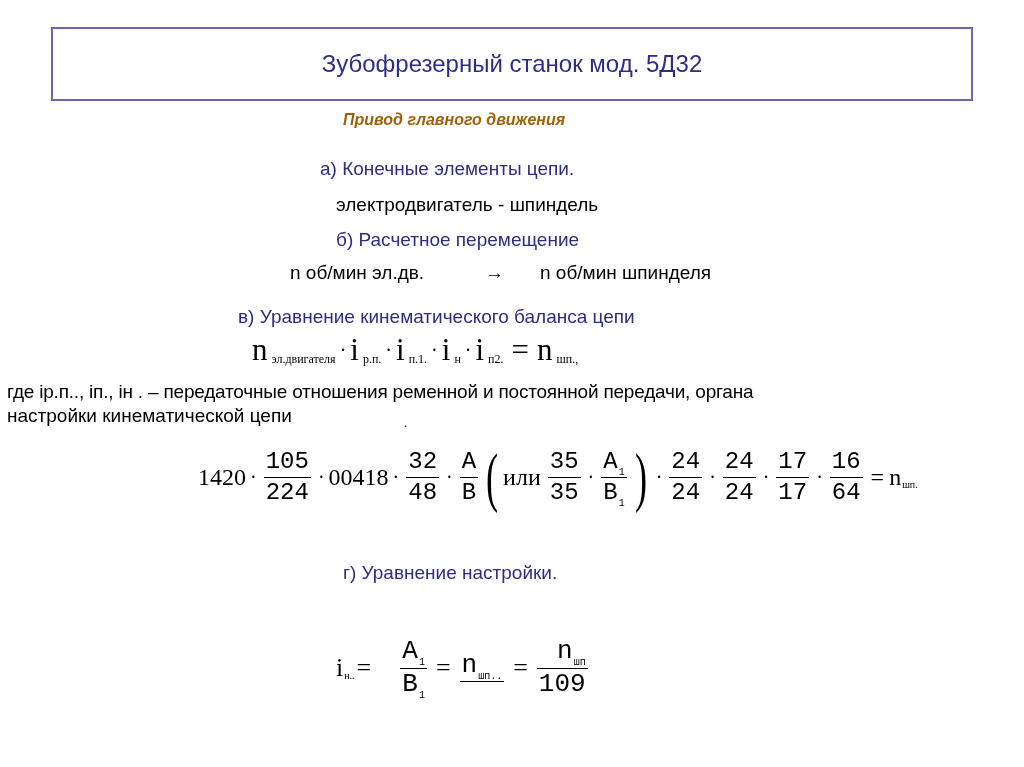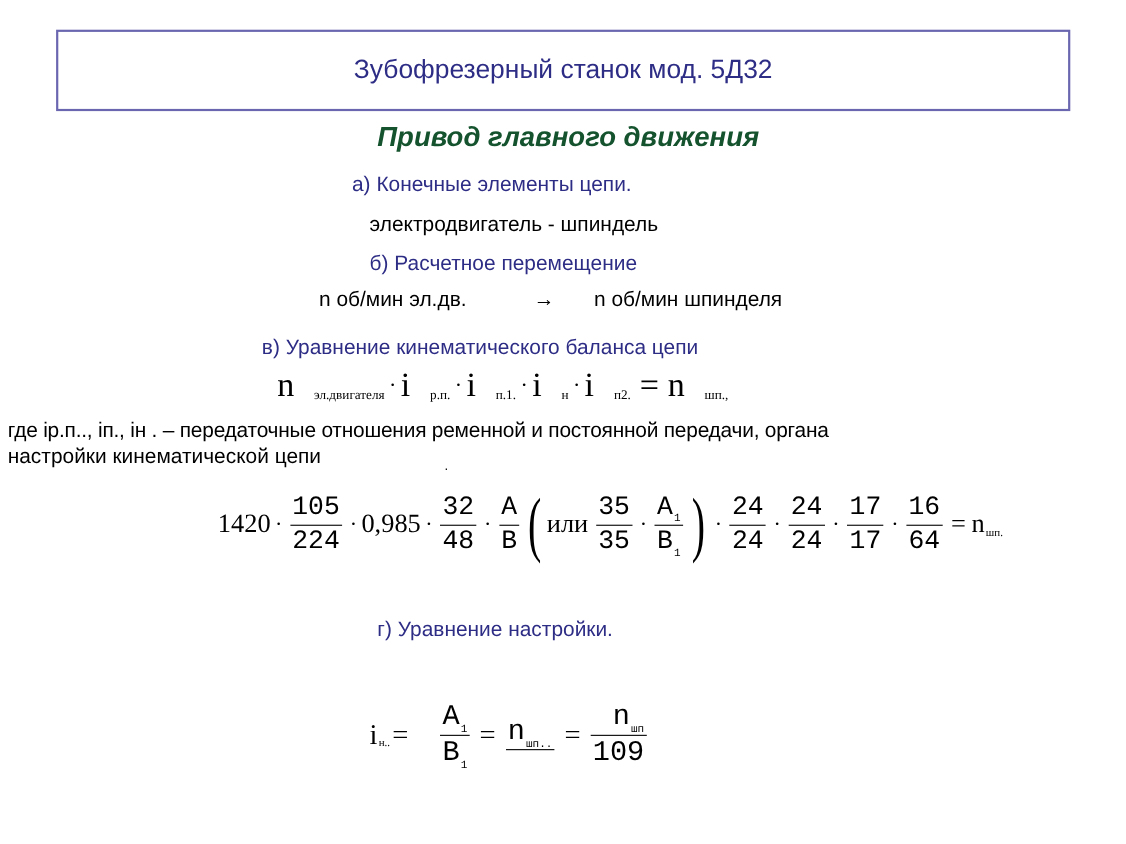--- a/index.html
+++ b/index.html
@@ -7,27 +7,27 @@
     width: 1024px; height: 767px; background: #ffffff; position: relative; overflow: hidden;
     font-family: "Liberation Sans", sans-serif; color: #000;
   }
   .abs { position: absolute; white-space: nowrap; }
   .title-box {
     position: absolute; left: 51px; top: 27px; width: 922px; height: 74px;
     border: 2px solid #6a66b0; box-sizing: border-box;
     display: flex; align-items: center; justify-content: center;
   }
   .title-text { font-size: 24px; color: #2e2d86; letter-spacing: 0px; }
-  .subtitle { font-size: 25px; font-weight: bold; font-style: italic; color: #14532d; }
+  .subtitle { font-size: 16px; font-weight: bold; font-style: italic; color: #a16207; }
   .blue { color: #2e2d86; font-size: 19px; }
   .black { color: #000; font-size: 19px; }
   .serif { font-family: "Liberation Serif", serif; }
   .math { font-family: "Liberation Serif", serif; color: #000; display: flex; align-items: center; }
   .big { font-size: 31px; }
-  .sub { font-size: 12px; position: relative; top: 9px; margin-left: 18px; }
+  .sub { font-size: 12px; position: relative; top: 9px; margin-left: 4px; }
   .dot { font-size: 20px; margin: 0 4px; }
   .frac { display: inline-flex; flex-direction: column; align-items: flex-end; margin: 0 3px; font-family: Liberation Mono, monospace; }
   .frac .num, .frac .den { padding: 0 2px; line-height: 1.05; }
   .frac .bar { width: 100%; border-top: 1.5px solid #000; margin: 2px 0; }
   .paren { font-size: 66px; line-height: 1; transform: scaleX(0.55); font-weight: 100; display: inline-block; }
   .fs26 { font-size: 26px; }
   .fs24 { font-size: 24px; }
   .tinysub { font-size: 10px; position: relative; top: 7px; margin-left: 1px; }
 </style>
 </head>
@@ -75,21 +75,21 @@
 
 <div class="abs math fs24" style="left:198px; top:440px; height:74px;">
   <span>1420</span>
   <span class="dot">·</span>
   <span class="frac">
       <span class="num">105</span>
       <span class="bar"></span>
       <span class="den">224</span>
     </span>
   <span class="dot">·</span>
-  <span>0,985</span>
+  <span>00418</span>
   <span class="dot">·</span>
   <span class="frac">
       <span class="num">32</span>
       <span class="bar"></span>
       <span class="den">48</span>
     </span>
   <span class="dot">·</span>
   <span class="frac">
       <span class="num">A</span>
       <span class="bar"></span>

